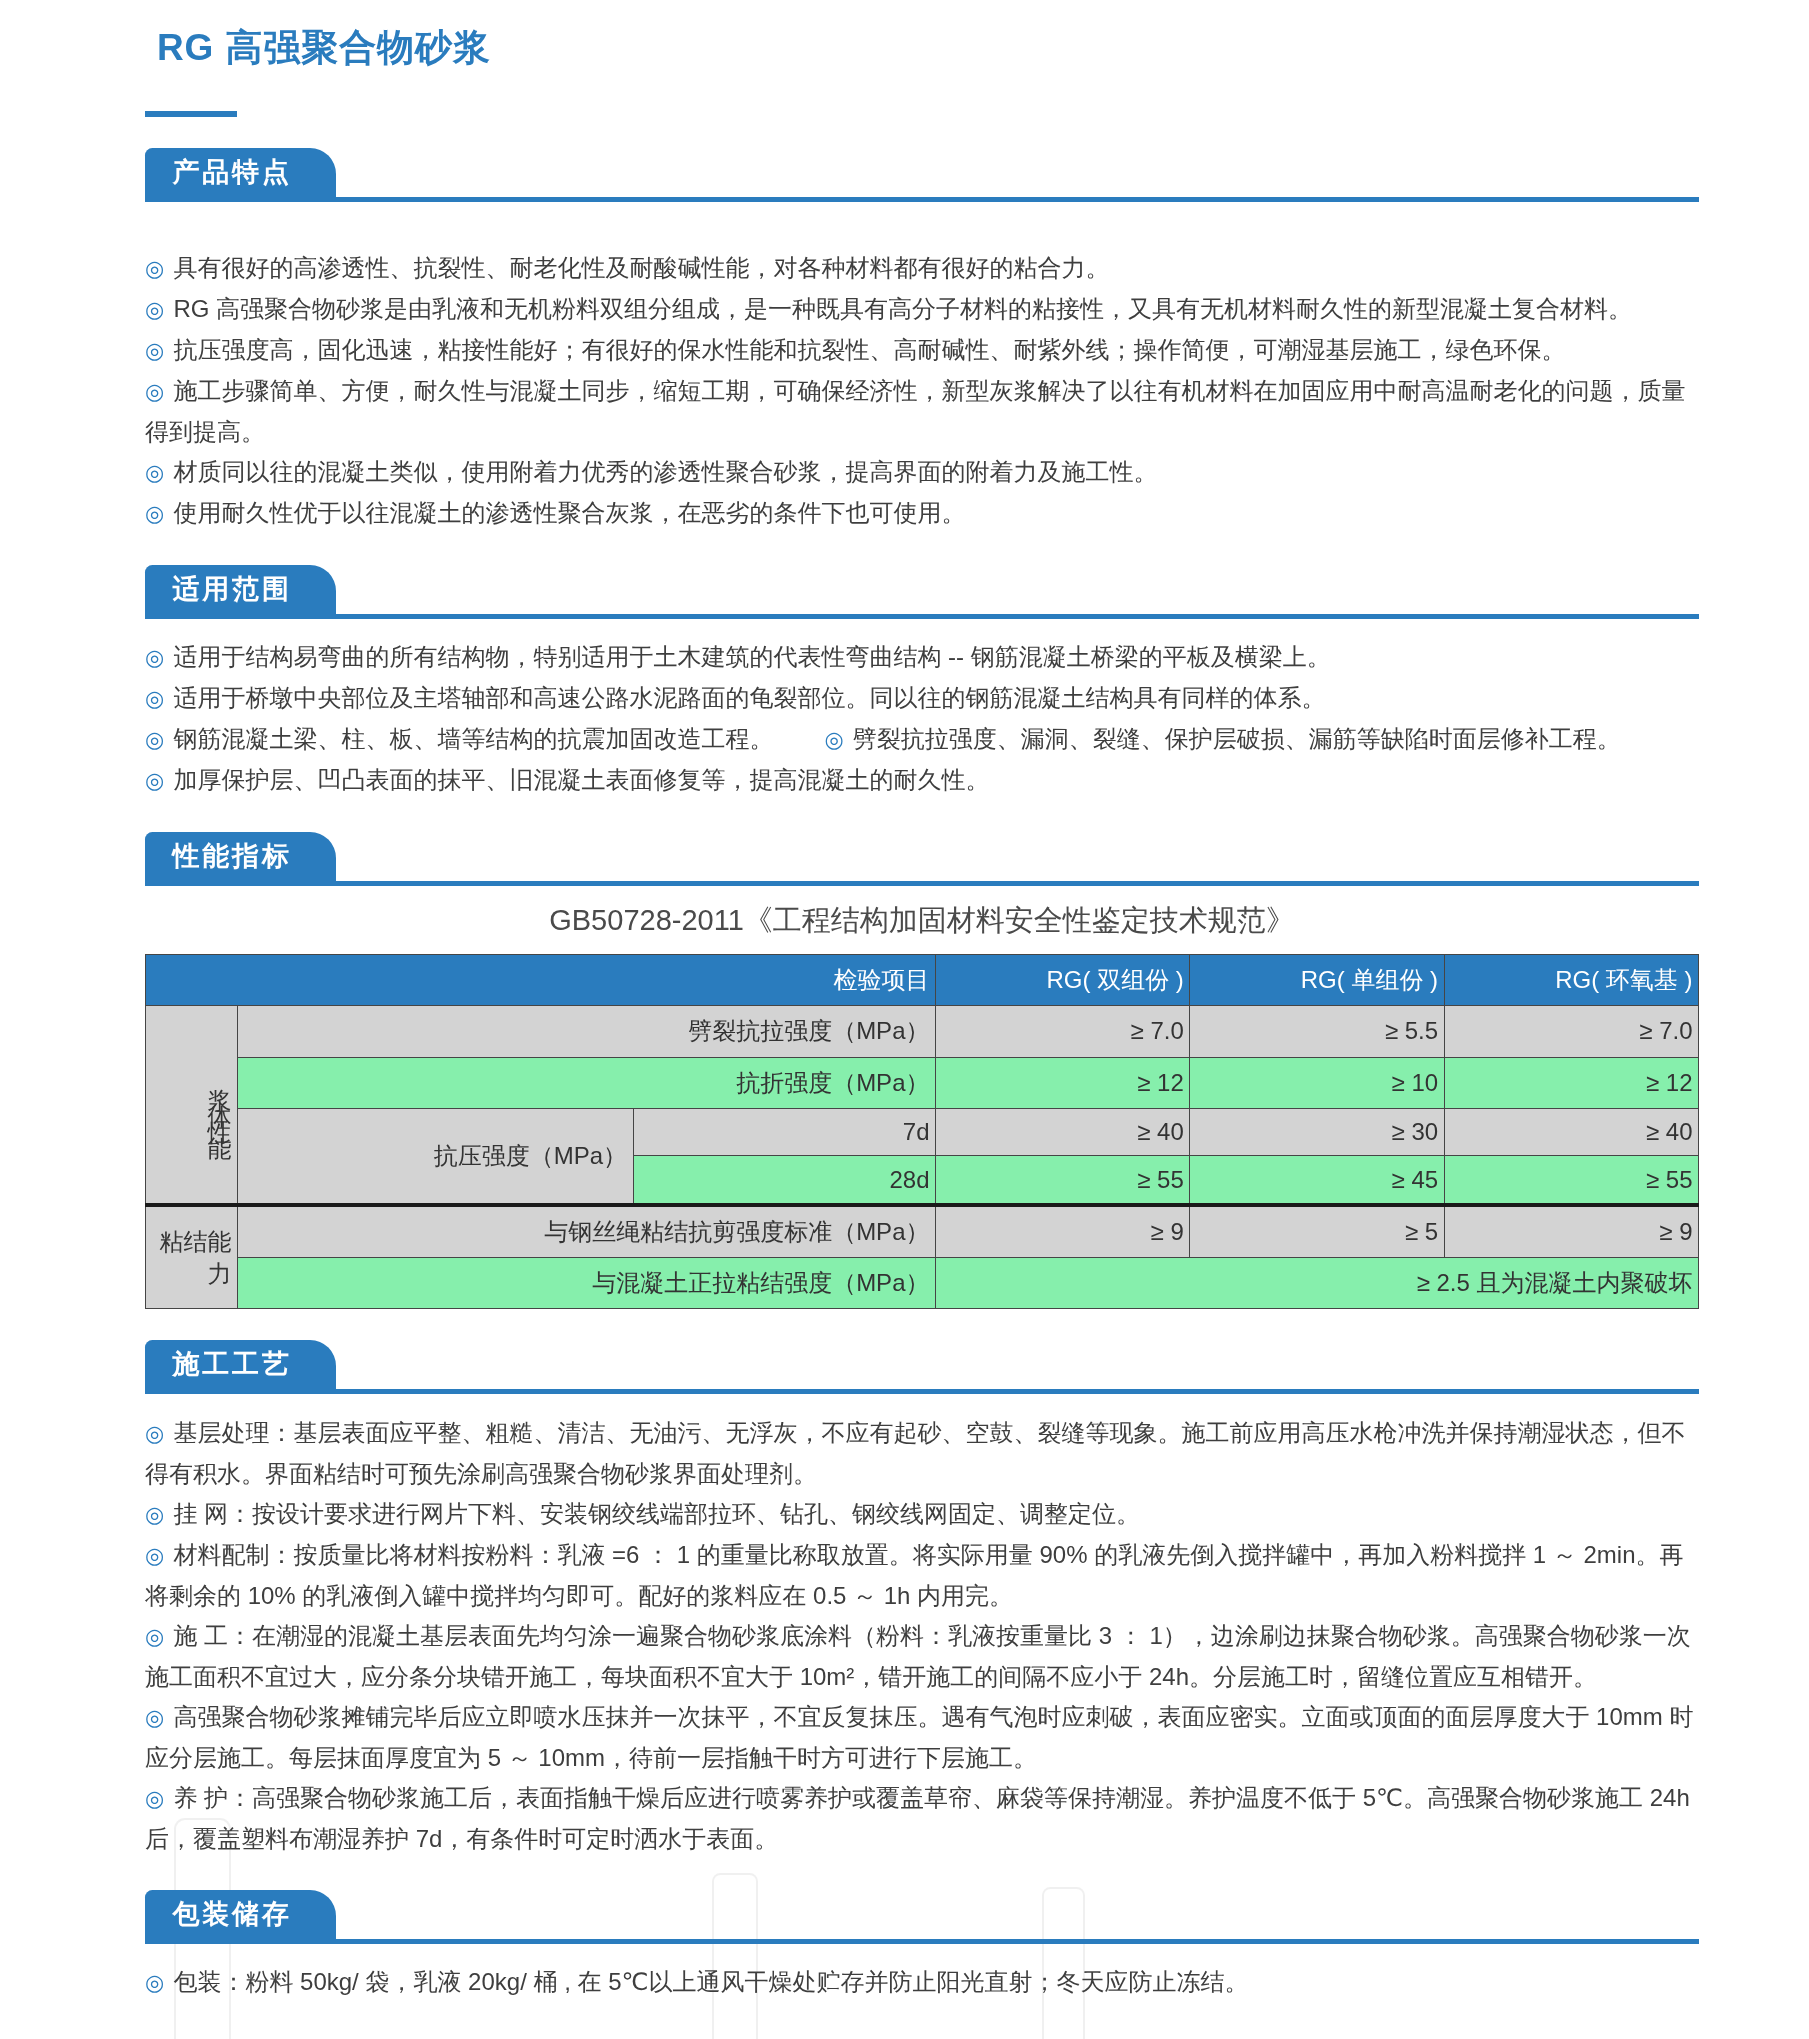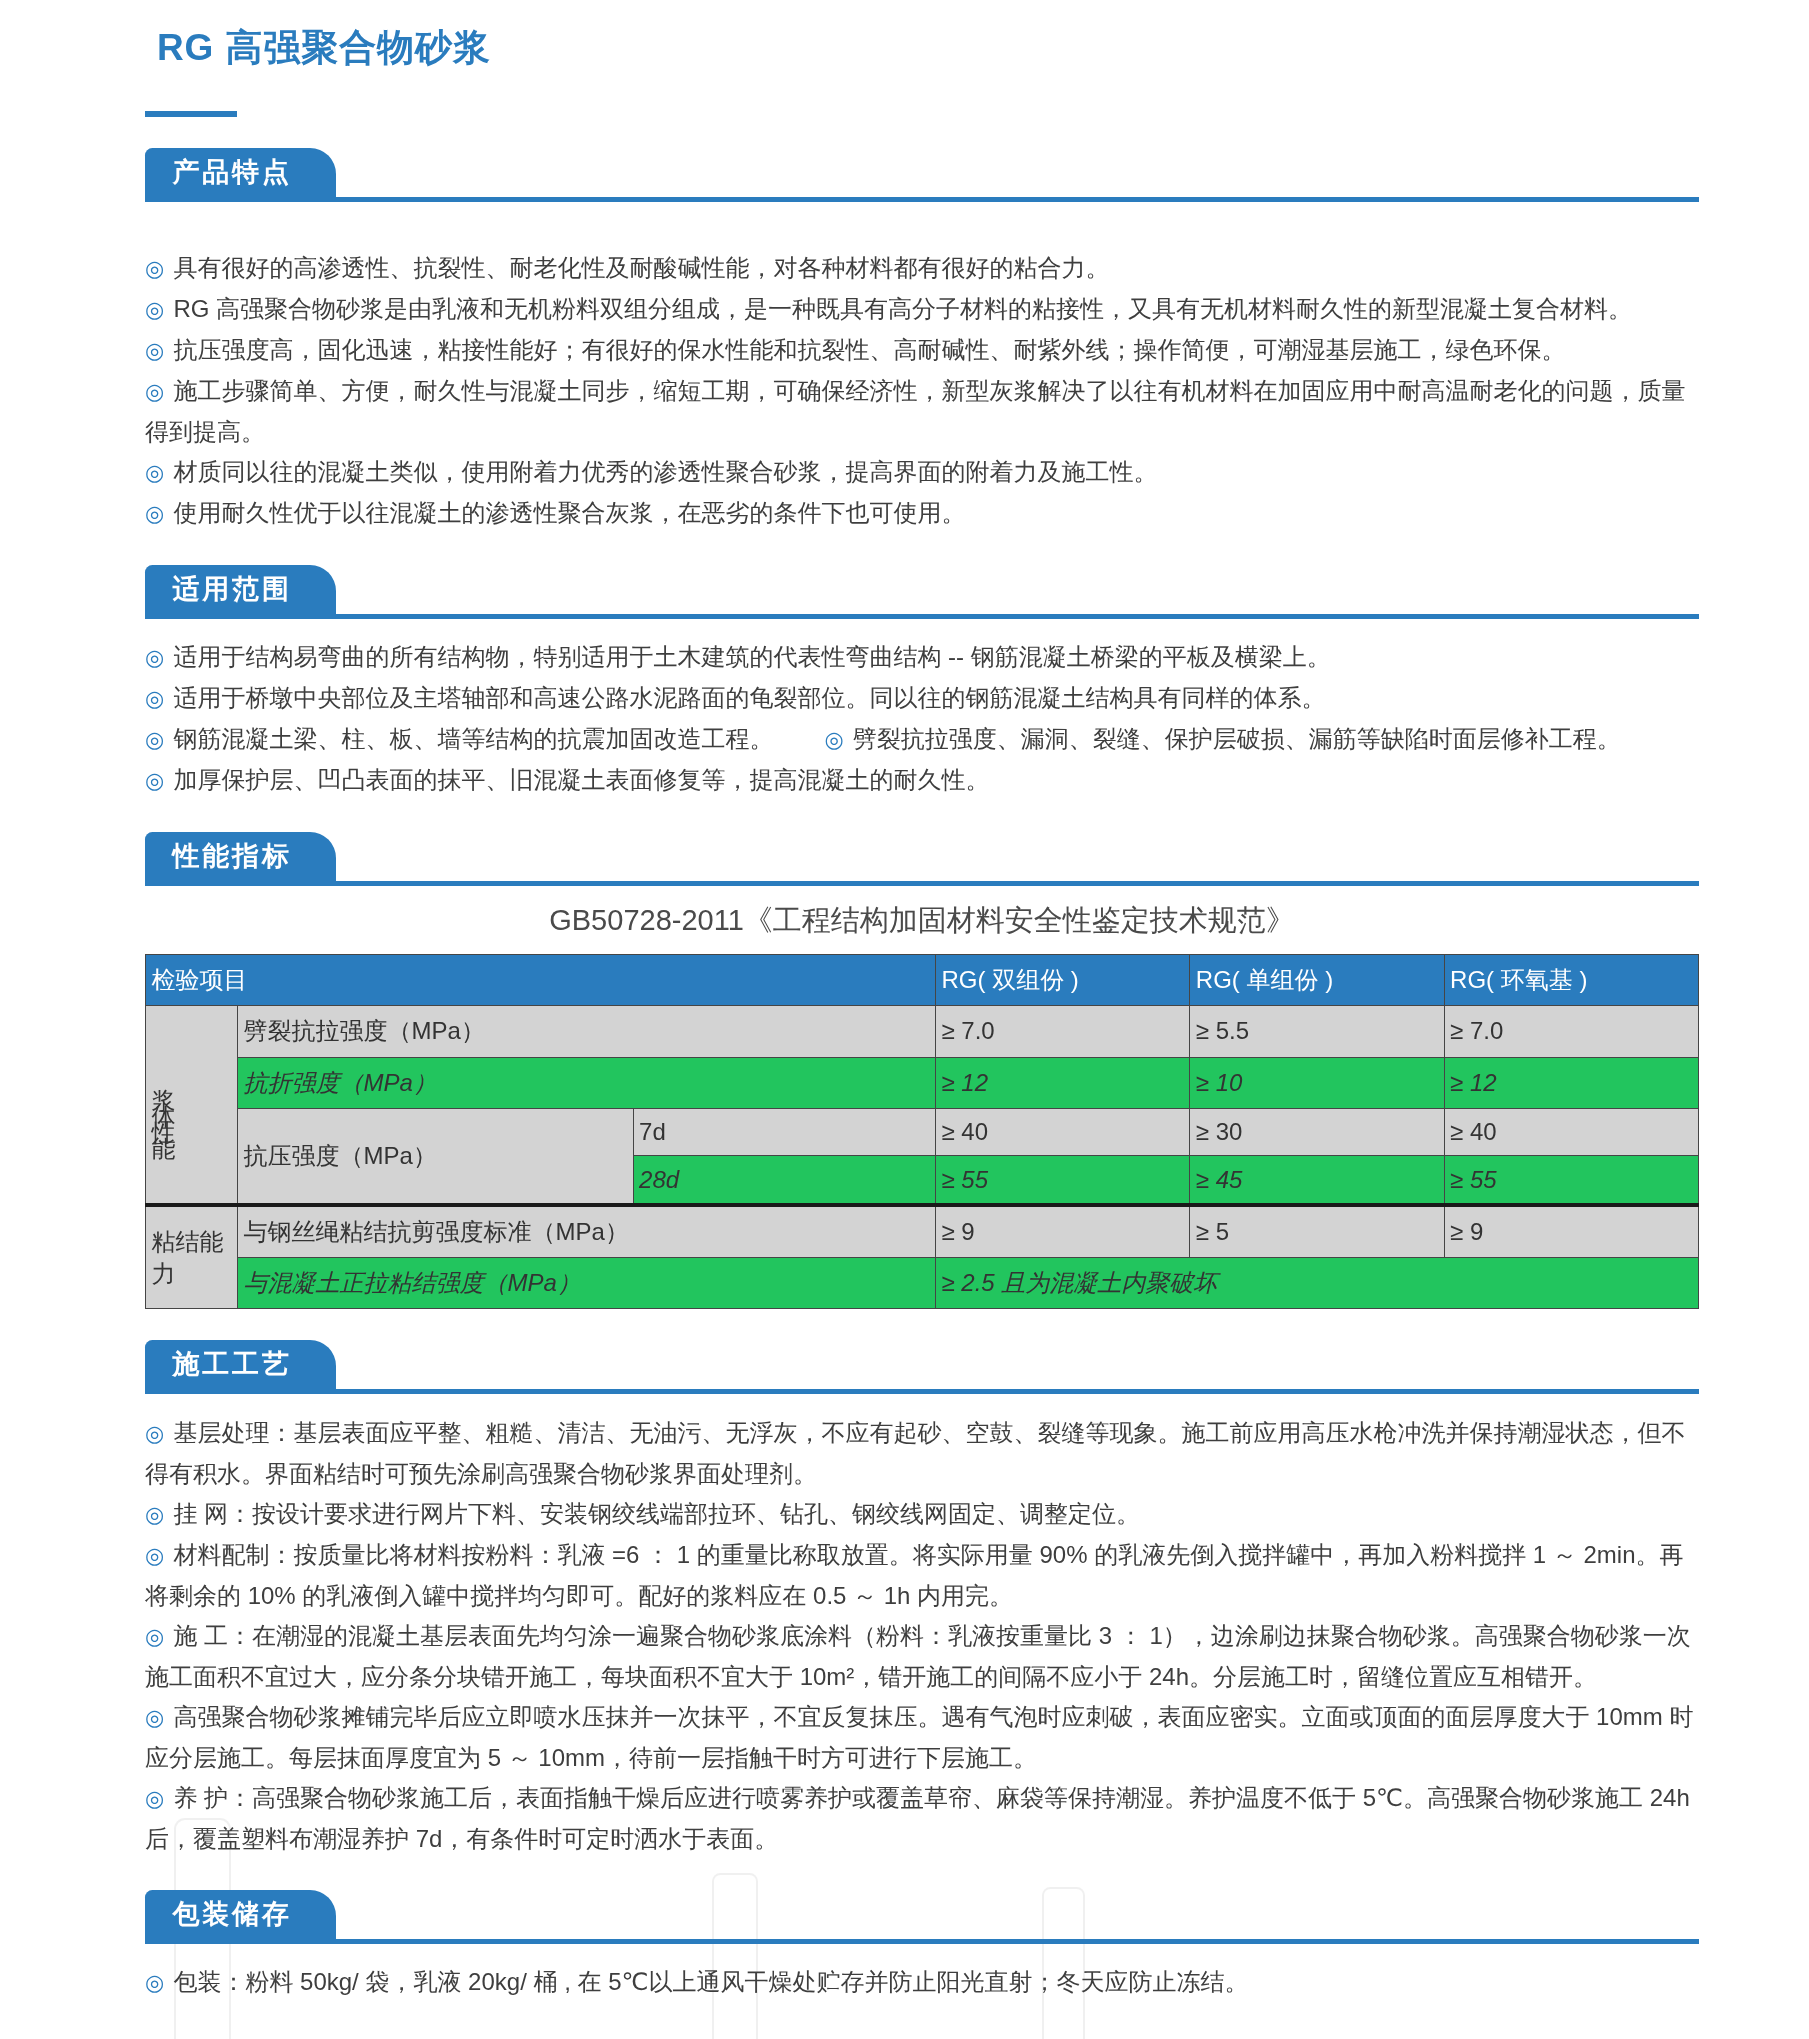--- a/index.html
+++ b/index.html
@@ -71,33 +71,33 @@
     color:#4a4a4a;
     margin:14.7px 0 13px 0;
   }
   table.perf{
     width:100%;
     border-collapse:collapse;
     table-layout:fixed;
   }
   table.perf td,table.perf th{
     border:1.8px solid var(--border);
-    text-align:left;
+    text-align:right;
     vertical-align:middle;
     font-size:24px;
     font-weight:normal;
     color:#333333;
     padding:9.2px 5.5px;
   }
   table.perf th{
     background:var(--blue);
     color:#ffffff;
   }
   tr.g td{background:var(--gray);}
-  tr.w td{background:#22c55e;font-style:italic;}
+  tr.w td{background:#86efac;}
   td.lab{background:var(--gray) !important;}
   td.cgray{background:var(--gray) !important;}
   tr.sep td{border-top:4.6px solid #1a1a1a;}
   .vert span{
     writing-mode:vertical-lr;
     text-orientation:upright;
     display:inline-block;
     letter-spacing:0.65em;
     line-height:1;
   }

